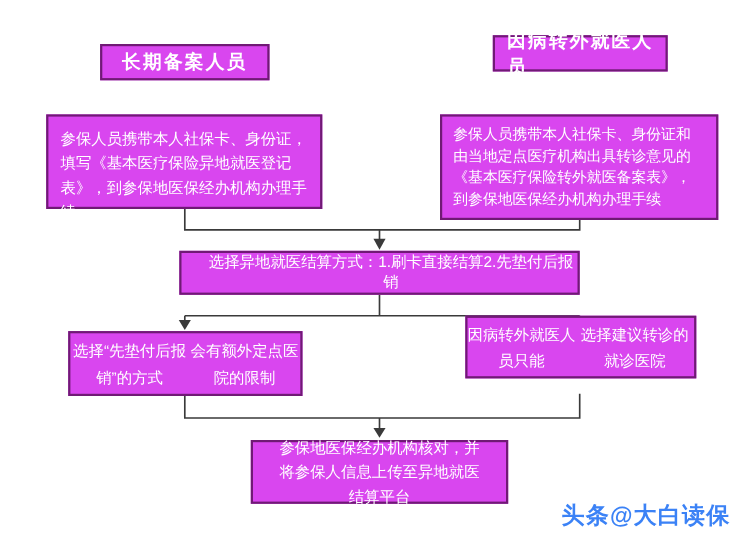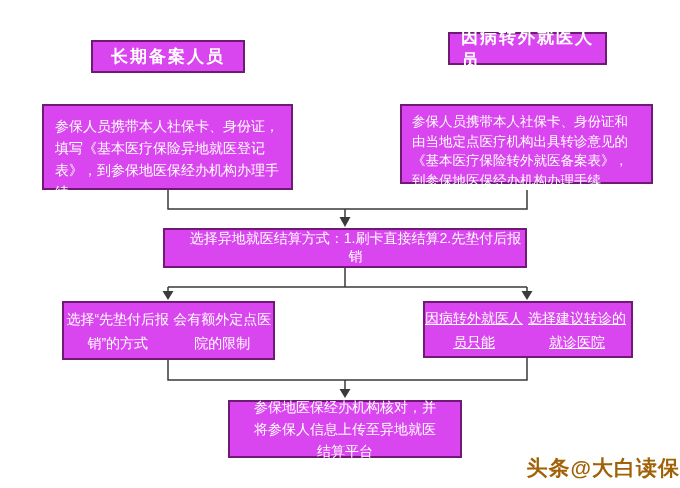--- a/index.html
+++ b/index.html
@@ -38,58 +38,58 @@
     align-items: flex-start;
     text-align: left;
   }
   .step-left {
     left: 42px; top: 104px; width: 251px; height: 86px;
     padding: 9px 11px;
     font-size: 14px;
     line-height: 22px;
   }
   .step-right {
-    left: 400px; top: 104px; width: 253px; height: 80px;
+    left: 400px; top: 104px; width: 253px; height: 96px;
     padding: 6px 10px;
     font-size: 13.5px;
     line-height: 19.5px;
   }
   .step-mid {
     left: 163px; top: 228px; width: 364px; height: 40px;
     font-size: 14px;
     text-align: center;
     padding-left: 21px;
   }
   .note {
     font-size: 14px;
     text-align: center;
     line-height: 24px;
   }
   .note-left  { left: 62px;  top: 301px; width: 213px; height: 59px; }
-  .note-right { left: 423px; top: 301px; width: 210px; height: 57px; text-decoration: underline; }
+  .note-right { left: 423px; top: 287px; width: 210px; height: 57px; }
   .step-final {
     left: 228px; top: 400px; width: 234px; height: 58px;
     font-size: 14px;
     line-height: 22px;
     text-align: center;
     padding: 4px 24px;
   }
   .line-layer {
     position: absolute;
     left: 0; top: 0;
     width: 680px; height: 488px;
     pointer-events: none;
   }
   .watermark {
     position: absolute;
-    right: 0;
+    right: 16px;
     bottom: 6px;
     font-size: 21px;
     font-weight: bold;
-    color: #a16207;
+    color: #3b82f6;
     letter-spacing: 1px;
     text-shadow: 1px 1px 0 #ffffff, 2px 2px 1px rgba(255,255,255,0.85);
   }
 </style>
 </head>
 <body>
 
 <div class="canvas">
 
   <svg class="line-layer" width="680" height="488" viewBox="0 0 680 488" xmlns="http://www.w3.org/2000/svg">

